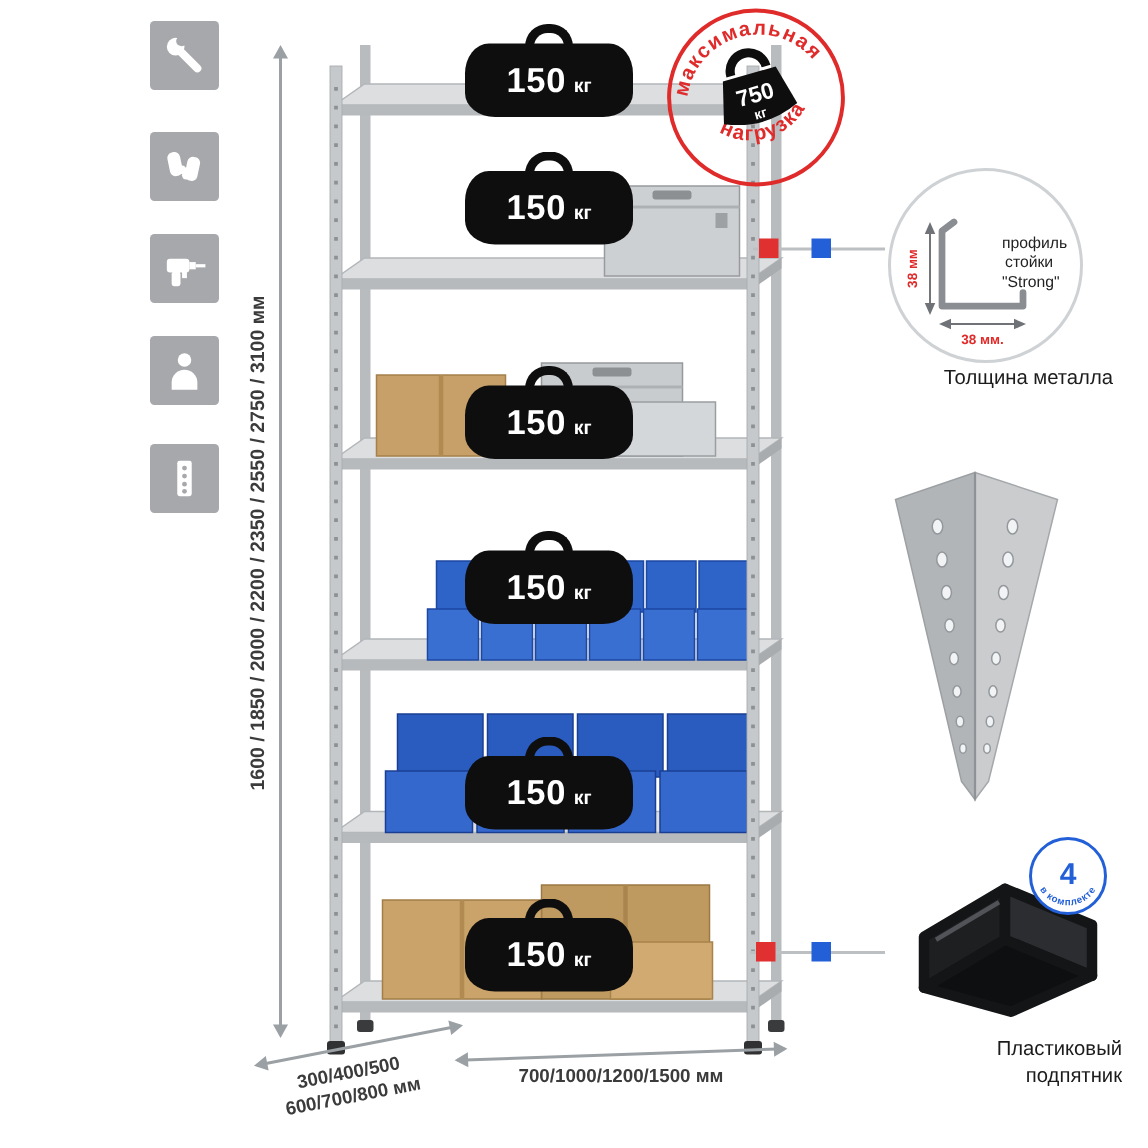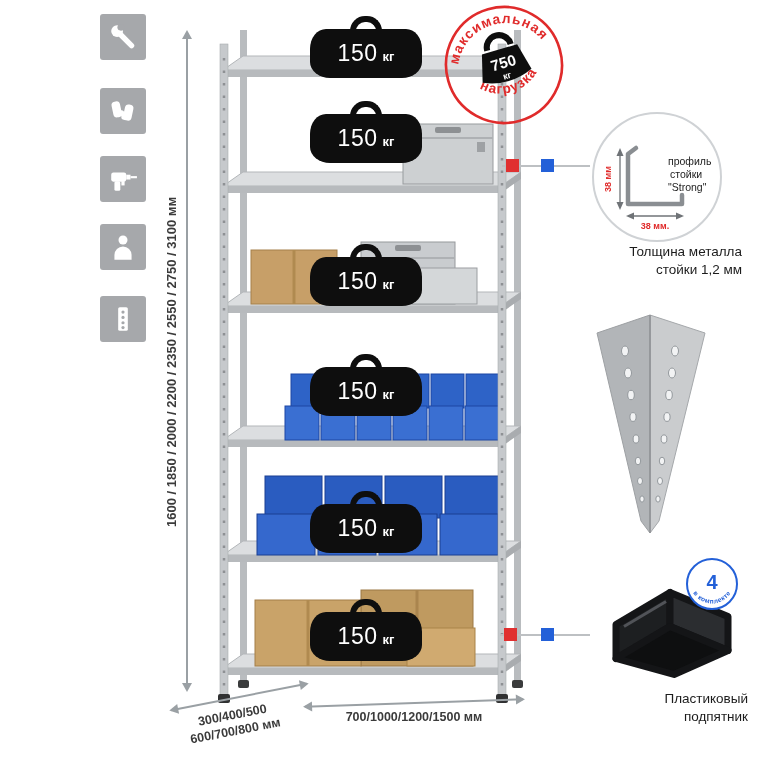--- a/index.html
+++ b/index.html
@@ -21,21 +21,21 @@
   .dimtext { position:absolute; color:#3b3b3b; font-weight:600; font-size:12.5px; text-align:center; line-height:1.25; white-space:nowrap; }
   #height-text { left:172px; top:362px; width:690px; transform:translate(-50%,-50%) rotate(-90deg); font-size:13px; }
 
   
   .badge { position:absolute; left:310px; width:112px; height:62px; z-index:5; }
   .badge-handle { position:absolute; top:0; left:50%; transform:translateX(-50%); width:32px; height:20px;
                   border:6px solid #0e0e0e; border-bottom:none; border-radius:15px 15px 0 0; }
   .badge-body { position:absolute; top:13px; left:0; width:112px; height:49px; background:#0e0e0e;
                 border-radius:16px 16px 20px 20px / 20px 20px 16px 16px;
                 display:flex; align-items:center; justify-content:center; gap:5px; color:#fff; }
-  .badge-val { font-size:23px; font-weight:normal; letter-spacing:.5px; }
+  .badge-val { font-size:23px; font-weight:bold; letter-spacing:.5px; }
   .badge-unit { font-size:13px; font-weight:bold; margin-top:6px; }
 
   
   .callout-line { position:absolute; height:2px; background:#bdc0c3; }
   .marker { position:absolute; width:13px; height:13px; }
   .marker.red { background:#e03030; }
   .marker.blue { background:#2360d8; }
 
   .caption { position:absolute; color:#1c1c1c; font-size:13.5px; line-height:1.35; text-align:right; }
 
@@ -267,21 +267,20 @@
     <polygon points="36,106 44,102.5 44,109.5" fill="#6f7377"></polygon>
     <polygon points="94,106 86,102.5 86,109.5" fill="#6f7377"></polygon>
     <text x="65" y="119" font-size="9" fill="#e02b2b" font-weight="bold" text-anchor="middle">38 мм.</text>
 
     <text x="78" y="55" font-size="10.5" fill="#222">профиль</text>
     <text x="80" y="68" font-size="10.5" fill="#222">стойки</text>
     <text x="78" y="81" font-size="10.5" fill="#222">"Strong"</text>
   </svg>
   <div class="caption" style="left:582px; top:243px; width:160px">
     <div>Толщина металла</div>
-    <div>стойки 1,2 мм</div>
   </div>
 
   <svg id="angle-post" viewBox="0 0 130 235">
     <polygon points="65,12 120,30 74,218 65,230" fill="#caccce" stroke="#a5a8ab" stroke-width="1"></polygon>
     <polygon points="65,12 12,30 56,218 65,230" fill="#b2b5b8" stroke="#9da0a3" stroke-width="1"></polygon>
     <line x1="65" y1="12" x2="65" y2="230" stroke="#8f9296" stroke-width="1.5"></line>
     <g fill="#f2f3f4" stroke="#93989c" stroke-width="1">
       <ellipse cx="40" cy="48" rx="3.5" ry="5"></ellipse>
         <ellipse cx="43" cy="70" rx="3.5" ry="5"></ellipse>
       <ellipse cx="46" cy="92" rx="3.3" ry="4.7"></ellipse>

